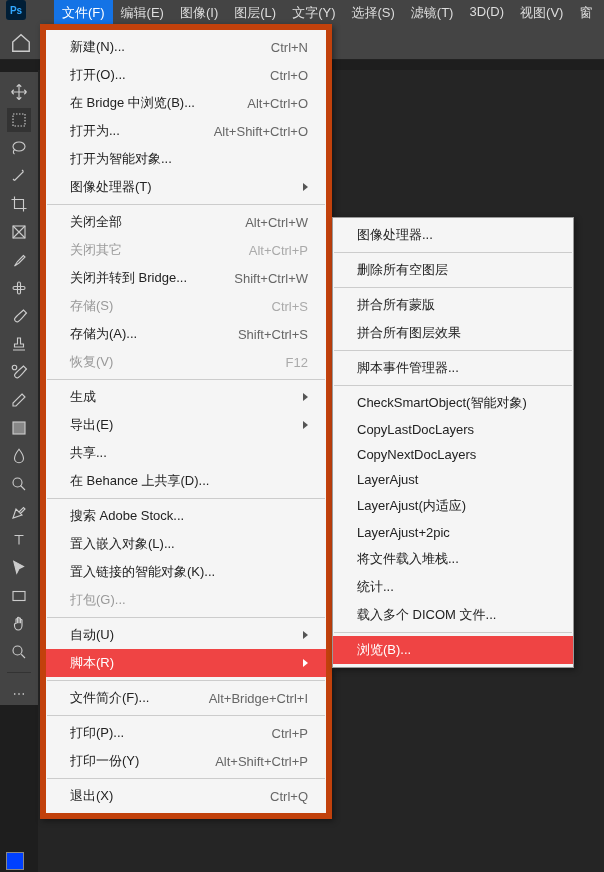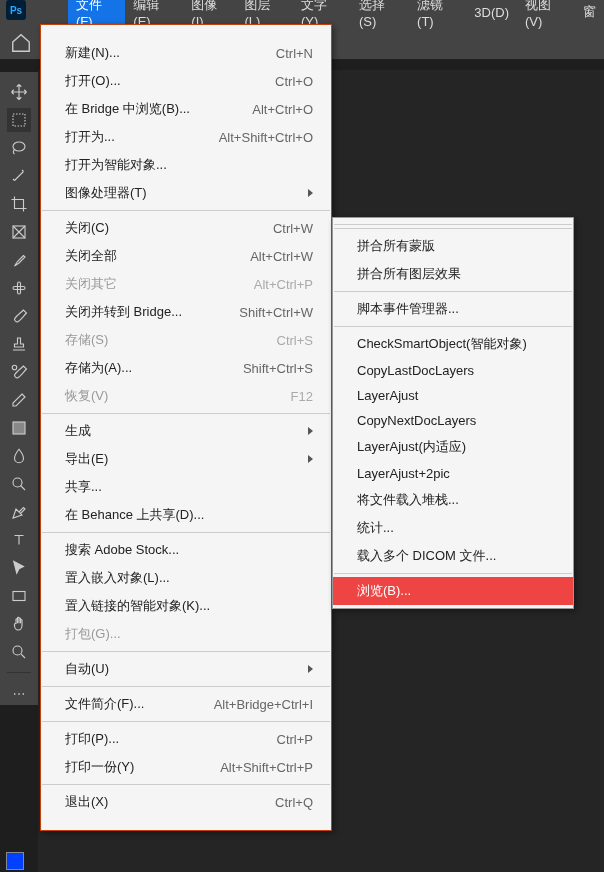--- a/index.html
+++ b/index.html
@@ -1,29 +1,29 @@
 <!DOCTYPE html>
 <html><head>
 <meta charset="utf-8">
 <style>
 *{margin:0;padding:0;box-sizing:border-box;font-family:"Microsoft YaHei",Arial,sans-serif;font-size:13px;user-select:none}
 body{background:#1e1e1e;width:604px;height:872px;overflow:hidden;position:relative}
-.menubar{background:#444;height:24px;display:flex;align-items:center;padding-left:68px;color:#ddd}
+.menubar{background:#444;height:24px;display:flex;align-items:flex-start;padding-left:54px;color:#ddd}
 .ps-icon{position:absolute;left:6px;top:0;width:20px;height:20px;background:#001e36;color:#31a8ff;font-weight:bold;font-size:10px;display:flex;align-items:center;justify-content:center;border-radius:3px}
 .menu-item{padding:4px 8px;cursor:pointer}
 .menu-item.active{background:#1473e6;color:#fff}
 .toolbar-top{background:#444;height:36px;border-bottom:1px solid #222;display:flex;align-items:center;padding-left:48px;color:#999;gap:12px}
 .tool-home{position:absolute;left:10px;top:32px;width:22px;height:22px;color:#ccc}
 .divider{width:1px;height:20px;background:#333}
 .px-field{background:#333;color:#ccc;padding:2px 6px;border-radius:2px}
 .toolstrip{position:absolute;left:0;top:72px;width:38px;background:#444;display:flex;flex-direction:column;align-items:center;padding-top:8px;gap:4px}
 .tool{width:24px;height:24px;color:#ccc;display:flex;align-items:center;justify-content:center;cursor:pointer}
 .tool svg{width:18px;height:18px;stroke:#ccc;fill:none;stroke-width:1.5}
 .tool.sel{background:#333}
-.menu1{position:absolute;left:40px;top:24px;width:292px;background:#f5f5f5;border:1px solid #c2410c;box-shadow:2px 2px 6px rgba(0,0,0,.4);color:#222;padding:14px 0}
+.menu1{position:absolute;left:40px;top:24px;width:292px;background:#f5f5f5;border:6px solid #c2410c;box-shadow:2px 2px 6px rgba(0,0,0,.4);color:#222;padding:3px 0}
 .menu2{position:absolute;left:332px;top:217px;width:242px;background:#f5f5f5;border:1px solid #999;box-shadow:2px 2px 6px rgba(0,0,0,.4);color:#222;padding:3px 0}
 .mi{display:flex;justify-content:space-between;align-items:center;padding:5px 18px 5px 24px;cursor:pointer;white-space:nowrap}
 .mi.disabled{color:#999}
 .mi.hl{background:#ef4444;color:#fff}
 .mi .shortcut{color:#666;font-size:13px}
 .mi.disabled .shortcut{color:#aaa}
 .sep{height:1px;background:#ccc;margin:3px 1px}
 .arrow{width:0;height:0;border-left:5px solid #555;border-top:4px solid transparent;border-bottom:4px solid transparent}
 .mi.hl .arrow{border-left-color:#fff}
 .canvas{position:absolute;left:38px;top:70px;right:0;bottom:0;background:#252525}
@@ -197,24 +197,20 @@
     </div>
     <div class="mi">
       <span>打开为智能对象...</span>
     </div>
     <div class="mi">
       <span>图像处理器(T)</span>
       <span class="arrow"></span>
     </div>
     <div class="sep"></div>
     <div class="mi">
-      <span>关闭(C)</span>
-      <span class="shortcut">Ctrl+W</span>
-    </div>
-    <div class="mi">
       <span>关闭全部</span>
       <span class="shortcut">Alt+Ctrl+W</span>
     </div>
     <div class="mi disabled">
       <span>关闭其它</span>
       <span class="shortcut">Alt+Ctrl+P</span>
     </div>
     <div class="mi">
       <span>关闭并转到 Bridge...</span>
       <span class="shortcut">Shift+Ctrl+W</span>
@@ -257,20 +253,24 @@
       <span>置入链接的智能对象(K)...</span>
     </div>
     <div class="mi disabled">
       <span>打包(G)...</span>
     </div>
     <div class="sep"></div>
     <div class="mi">
       <span>自动(U)</span>
       <span class="arrow"></span>
     </div>
+    <div class="mi hl">
+      <span>脚本(R)</span>
+      <span class="arrow"></span>
+    </div>
     <div class="sep"></div>
     <div class="mi">
       <span>文件简介(F)...</span>
       <span class="shortcut">Alt+Bridge+Ctrl+I</span>
     </div>
     <div class="sep"></div>
     <div class="mi">
       <span>打印(P)...</span>
       <span class="shortcut">Ctrl+P</span>
     </div>
@@ -278,44 +278,50 @@
       <span>打印一份(Y)</span>
       <span class="shortcut">Alt+Shift+Ctrl+P</span>
     </div>
     <div class="sep"></div>
     <div class="mi">
       <span>退出(X)</span>
       <span class="shortcut">Ctrl+Q</span>
     </div>
   </div>
 <div class="menu2" id="menu2">
-    <div class="sep"></div>
+    <div class="mi">
+      <span>图像处理器...</span>
+    </div>
+    <div class="sep"></div>
+    <div class="mi">
+      <span>删除所有空图层</span>
+    </div>
     <div class="sep"></div>
     <div class="mi">
       <span>拼合所有蒙版</span>
     </div>
     <div class="mi">
       <span>拼合所有图层效果</span>
     </div>
     <div class="sep"></div>
     <div class="mi">
       <span>脚本事件管理器...</span>
     </div>
     <div class="sep"></div>
     <div class="mi">
       <span>CheckSmartObject(智能对象)</span>
     </div>
     <div class="mi">
       <span>CopyLastDocLayers</span>
     </div>
     <div class="mi">
+      <span>CopyNextDocLayers</span>
+    </div>
+    <div class="mi">
       <span>LayerAjust</span>
-    </div>
-    <div class="mi">
-      <span>CopyNextDocLayers</span>
     </div>
     <div class="mi">
       <span>LayerAjust(内适应)</span>
     </div>
     <div class="mi">
       <span>LayerAjust+2pic</span>
     </div>
     <div class="mi">
       <span>将文件载入堆栈...</span>
     </div>

